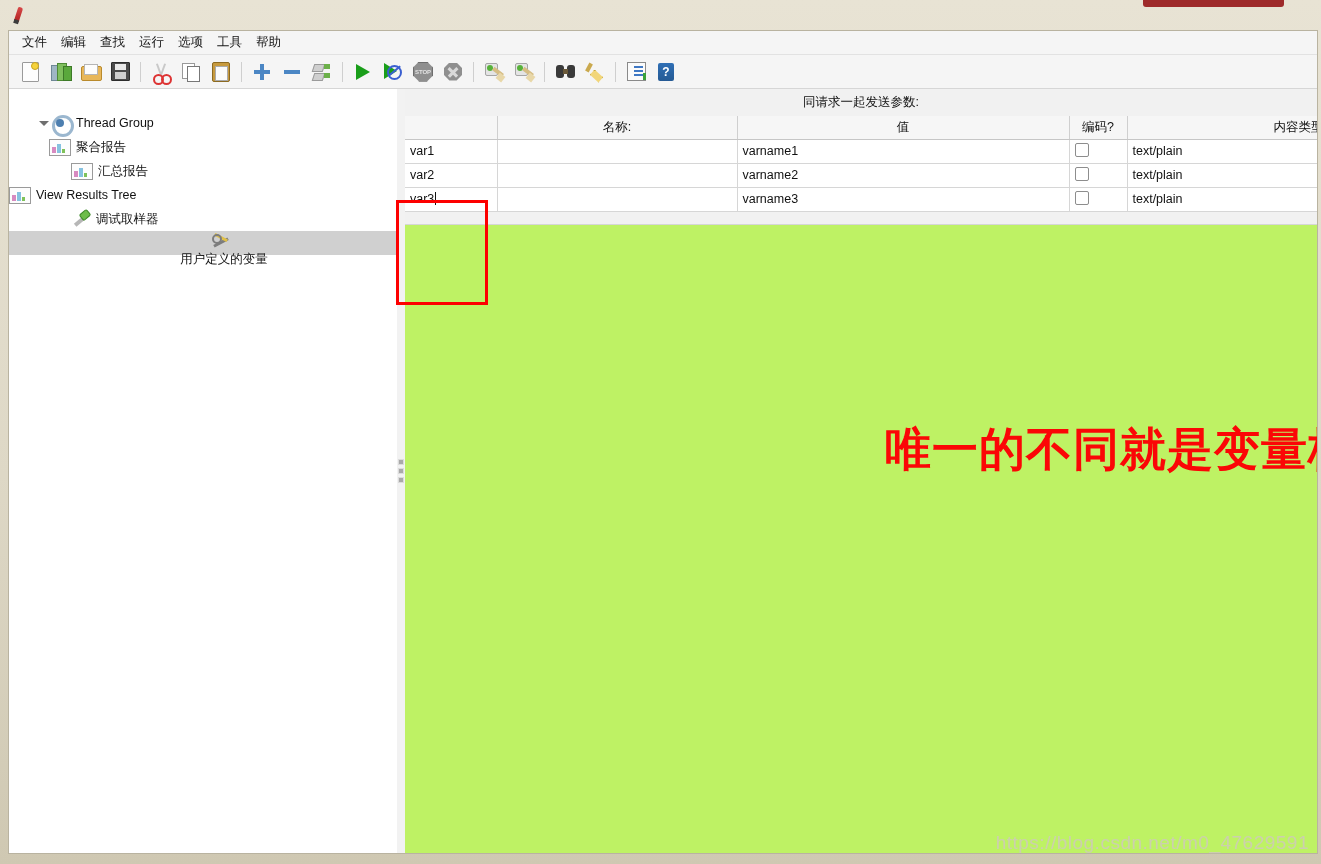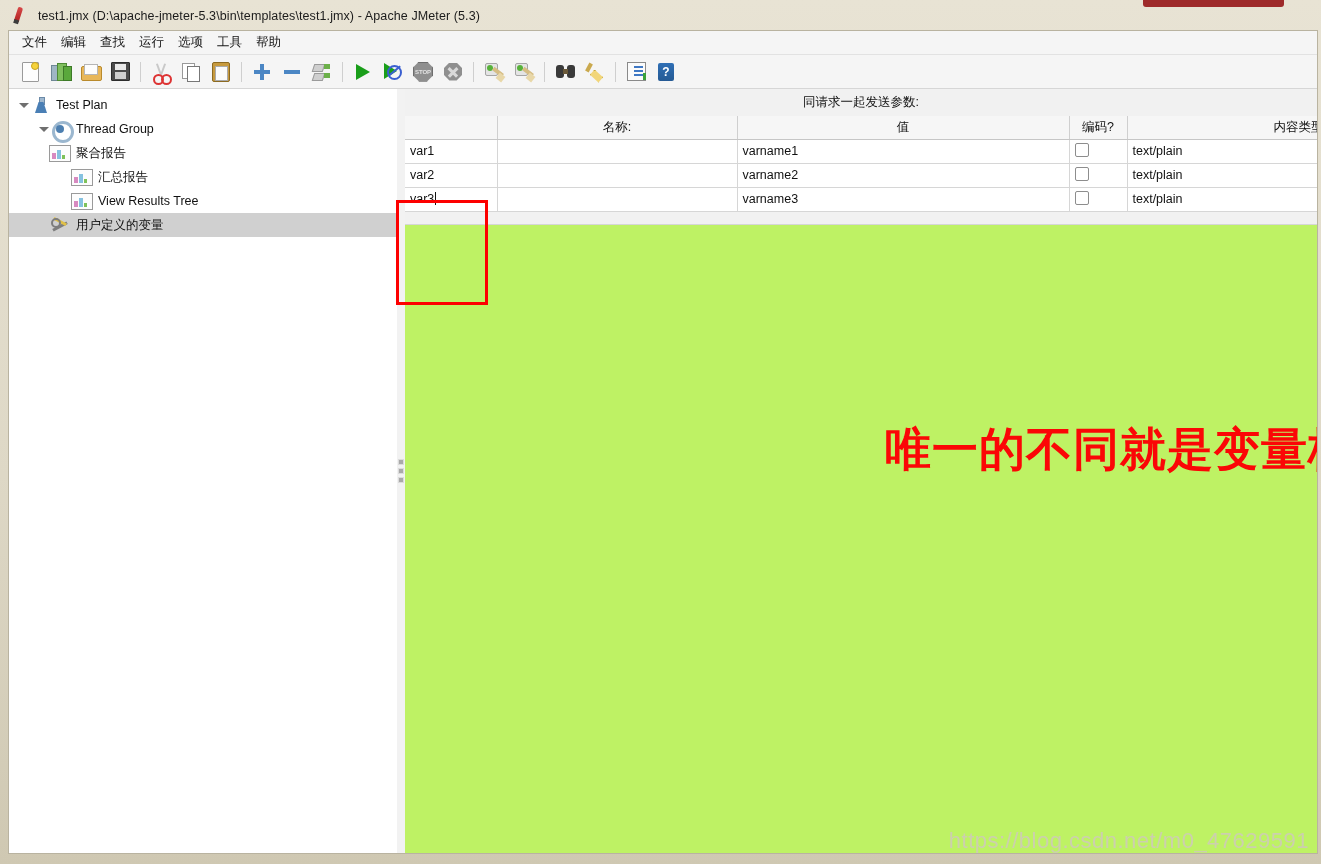--- a/index.html
+++ b/index.html
@@ -252,36 +252,35 @@
   .btnbar{
     position:absolute;right:147px;bottom:22px;display:flex;gap:11px;align-items:center;
   }
   .btn{
     min-width:54px;height:28px;padding:0 12px;background:linear-gradient(180deg,#fdfdfd,#f1f1f1);
     border:1px solid #b4b4b4;border-radius:3px;font-size:12.5px;color:#111;
     display:flex;align-items:center;justify-content:center;cursor:default;white-space:nowrap;
   }
   
   .watermark{
-    position:absolute;right:12px;bottom:10px;font-size:22px;color:#cfcabb;
+    position:absolute;right:12px;bottom:10px;font-size:19px;color:#cfcabb;
     font-family:"Liberation Sans",sans-serif;letter-spacing:0.5px;opacity:.85;white-space:nowrap;
   }
 </style>
 </head>
 <body>
 
 <div class="window">
 
   <div class="top-red"></div>
 
   <div class="titlebar">
     <div class="tb-icon">
       <div class="feather"></div>
     </div>
-    <div class="title-text">test1.jmx (D:\apache-jmeter-5.3\bin\templates\test1.jmx) - Apache JMeter (5.3)</div>
   </div>
 
   <div class="client">
 
     <div class="menubar">
       <div class="menu-item">文件</div>
       <div class="menu-item">编辑</div>
       <div class="menu-item">查找</div>
       <div class="menu-item">运行</div>
       <div class="menu-item">选项</div>
@@ -412,35 +411,25 @@
       <div class="tool">
         <span class="ic-help">?</span>
       </div>
     </div>
 
     <div class="content">
 
       <div class="tree-pane">
         <div class="tree">
 
-          <div class="tnode" style="padding-left:8px;">
+
+          <div class="tnode" style="padding-left:28px;margin-top:18px;">
             <span class="twist">
                 <b></b>
               </span>
-            <span class="tico i-flask">
-                <i></i>
-                <i></i>
-              </span>
-            <span class="tlabel">Test Plan</span>
-          </div>
-
-          <div class="tnode" style="padding-left:28px;">
-            <span class="twist">
-                <b></b>
-              </span>
             <span class="tico i-gear">
                 <i></i>
                 <i></i>
               </span>
             <span class="tlabel">Thread Group</span>
           </div>
 
 
 
           <div class="tnode" style="padding-left:40px;">
@@ -454,31 +443,38 @@
 
           <div class="tnode" style="padding-left:62px;">
             <span class="tico i-chart">
                 <i></i>
                 <i></i>
                 <i></i>
               </span>
             <span class="tlabel">汇总报告</span>
           </div>
 
-          <div class="tnode" style="padding-left:62px;">
+          <div class="tnode" style="">
             <span class="tico i-chart">
                 <i></i>
                 <i></i>
                 <i></i>
               </span>
             <span class="tlabel">View Results Tree</span>
           </div>
 
-
-          <div class="tnode sel" style="padding-left:42px;">
+          <div class="tnode" style="padding-left:62px;">
+            <span class="tico i-pip">
+                <i></i>
+                <i></i>
+              </span>
+            <span class="tlabel">调试取样器</span>
+          </div>
+
+          <div class="tnode sel" style="padding-left:42px;flex-direction:column;">
             <span class="tico i-tools">
                 <i></i>
                 <i></i>
                 <i></i>
               </span>
             <span class="tlabel">用户定义的变量</span>
           </div>
 
         </div>
       </div>

